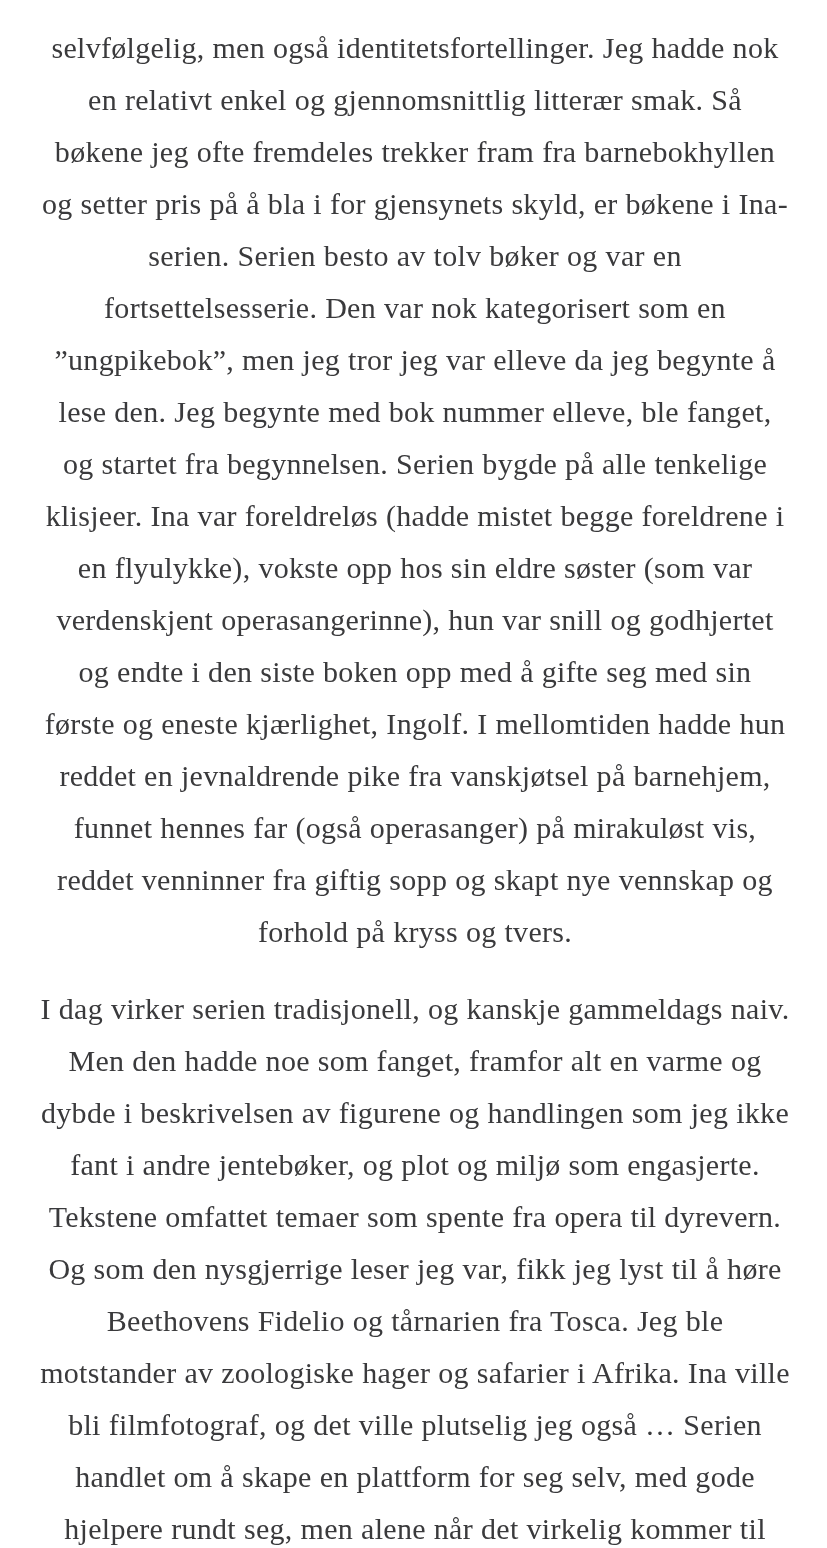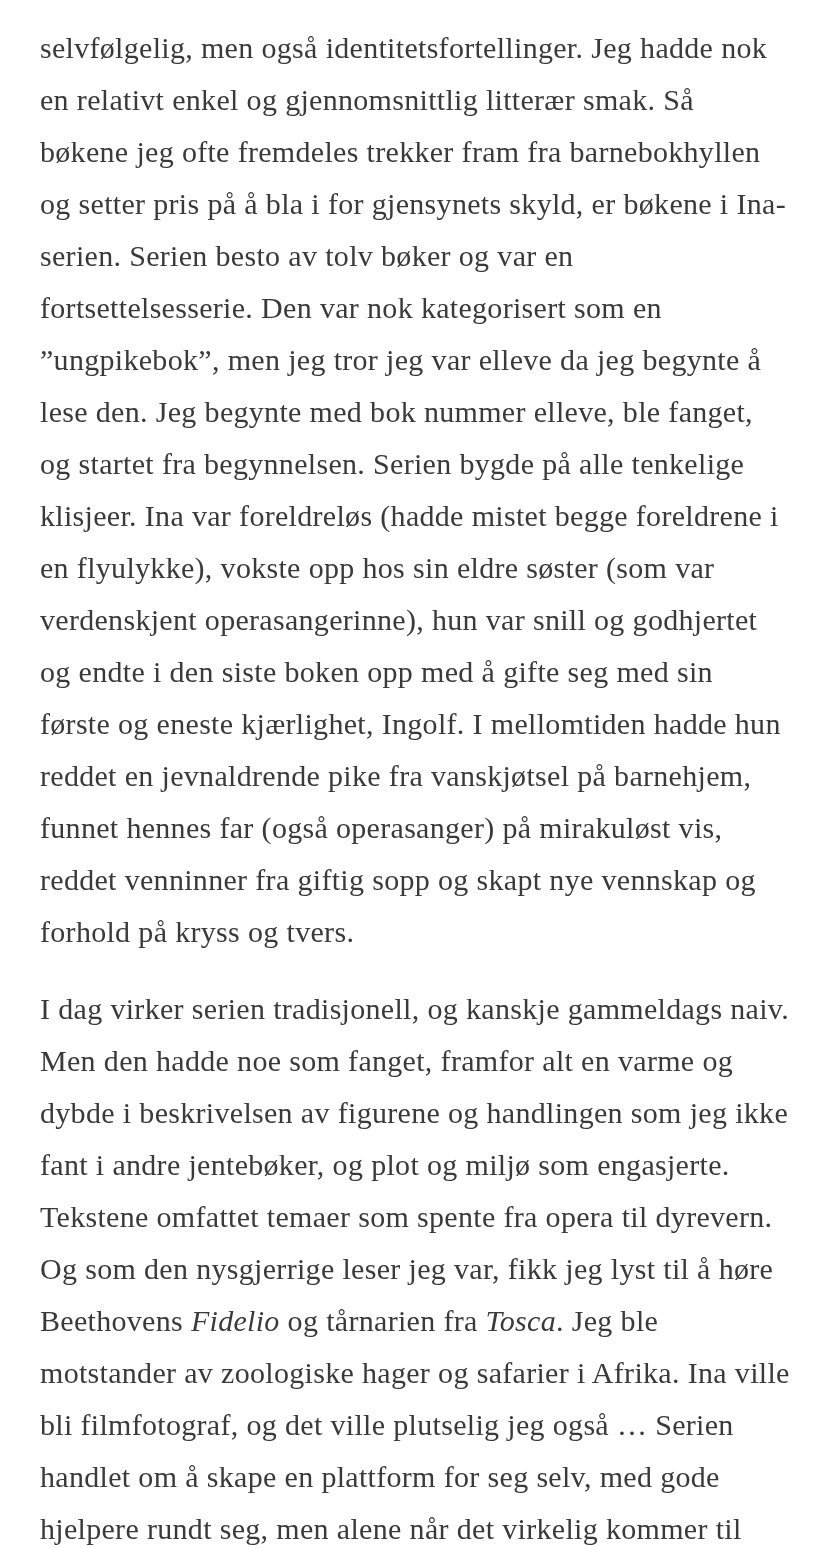--- a/index.html
+++ b/index.html
@@ -28,28 +28,28 @@
     line-height: 52px;
     letter-spacing: 0.01em;
     word-spacing: 0.005em;
     text-align: left;
     hyphens: none;
   }
 
   .paragraph {
     margin: 0 0 25px 0;
     padding: 0;
+    text-align: center;
   }
 
   .paragraph:last-child {
     margin-bottom: 0;
   }
 
   .title-italic {
-    font-style: italic;
   }
 </style>
 </head>
 <body style="background: rgb(255, 255, 255); color: rgb(58, 58, 60);">
 
 <article class="article">
   <div class="article-body">
       <p class="paragraph"><span>selvfølgelig, men også identitetsfortellinger. Jeg hadde nok en relativt enkel og gjennomsnittlig litterær smak. Så bøkene jeg ofte fremdeles trekker fram fra barnebokhyllen og setter pris på å bla i for gjensynets skyld, er bøkene i Ina-serien. Serien besto av tolv bøker og var en fortsettelsesserie. Den var nok kategorisert som en ”ungpikebok”, men jeg tror jeg var elleve da jeg begynte å lese den. Jeg begynte med bok nummer elleve, ble fanget, og startet fra begynnelsen. Serien bygde på alle tenkelige klisjeer. Ina var foreldreløs (hadde mistet begge foreldrene i en flyulykke), vokste opp hos sin eldre søster (som var verdenskjent operasangerinne), hun var snill og godhjertet og endte i den siste boken opp med å gifte seg med sin første og eneste kjærlighet, Ingolf. I mellomtiden hadde hun reddet en jevnaldrende pike fra vanskjøtsel på barnehjem, funnet hennes far (også operasanger) på mirakuløst vis, reddet venninner fra giftig sopp og skapt nye vennskap og forhold på kryss og tvers.</span></p>
       <p class="paragraph"><span>I dag virker serien tradisjonell, og kanskje gammeldags naiv. Men den hadde noe som fanget, framfor alt en varme og dybde i beskrivelsen av figurene og handlingen som jeg ikke fant i andre jentebøker, og plot og miljø som engasjerte. Tekstene omfattet temaer som spente fra opera til dyrevern. Og som den nysgjerrige leser jeg var, fikk jeg lyst til å høre Beethovens </span><span class="title-italic">Fidelio</span><span> og tårnarien fra </span><span class="title-italic">Tosca</span><span>. Jeg ble motstander av zoologiske hager og safarier i Afrika. Ina ville bli filmfotograf, og det ville plutselig jeg også … Serien handlet om å skape en plattform for seg selv, med gode hjelpere rundt seg, men alene når det virkelig kommer til stykket. Den handlet om forhold til foreldre som ikke er der lenger og som blir funnet på nytt, noe som også skapte identifikasjon og spørsmål i den pre-pubertale fasen jeg var i.</span></p>
     </div>

